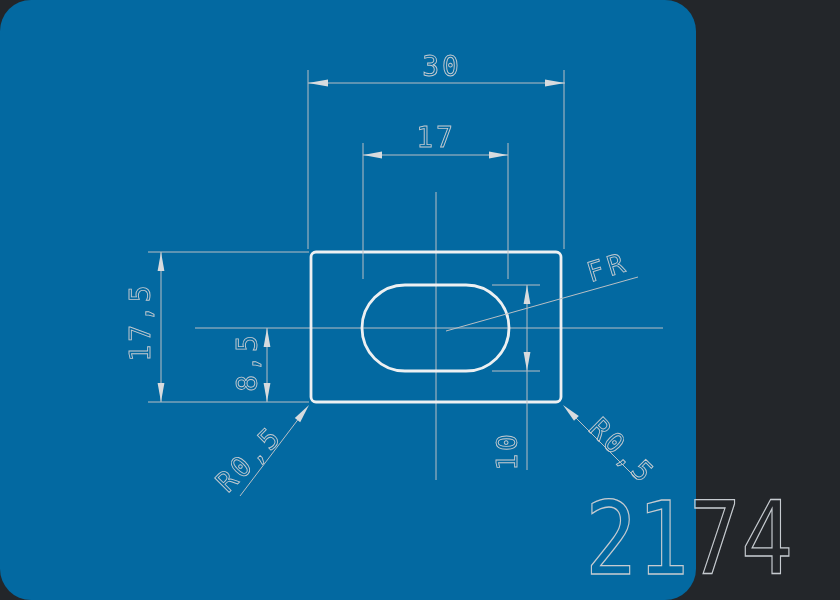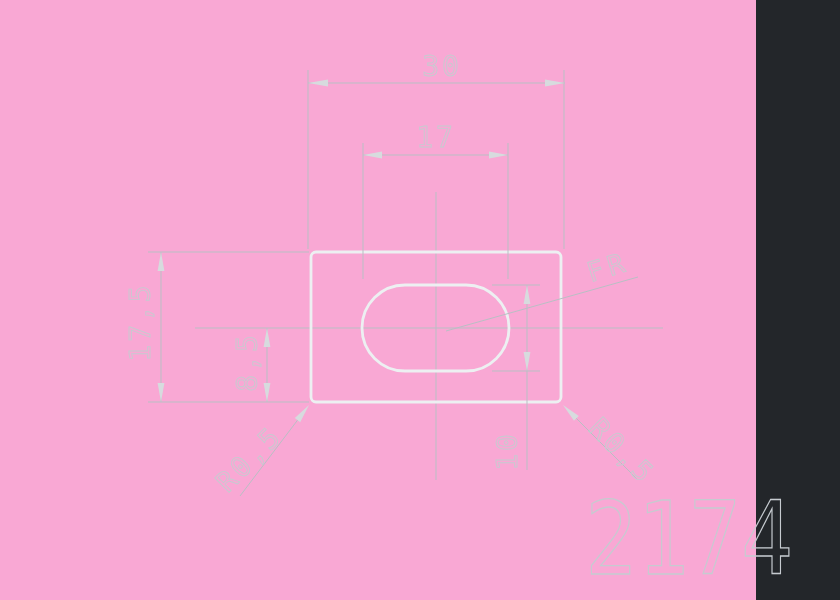--- a/index.html
+++ b/index.html
@@ -5,23 +5,24 @@
   html, body {
     margin: 0;
     padding: 0;
     width: 840px;
     height: 600px;
     background: #23262a;
     overflow: hidden;
   }
   .stage {
     position: relative;
-    width: 756px;
+    width: 696px;
     height: 600px;
-    background: #f9a8d4;
+    background: #0369a1;
+    border-radius: 31px;
   }
   svg { display: block; }
   .geo {
     fill: none;
     stroke: #edf0f2;
     stroke-width: 2.8;
     stroke-linejoin: round;
   }
   .dim {
     fill: none;

